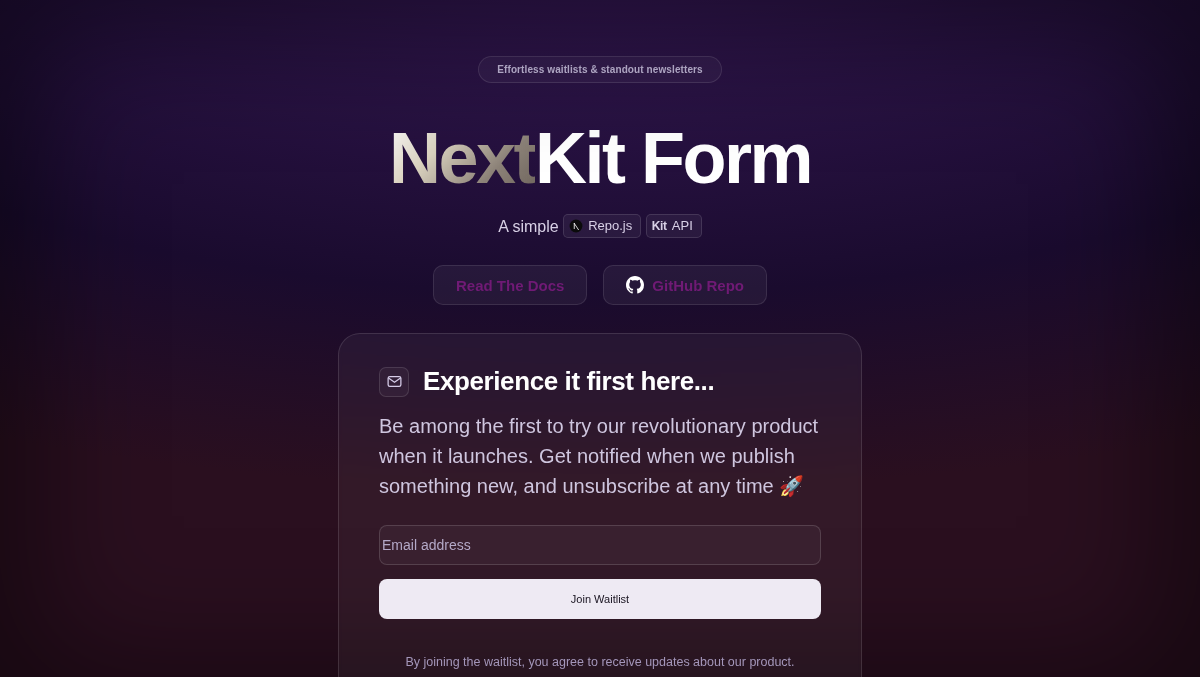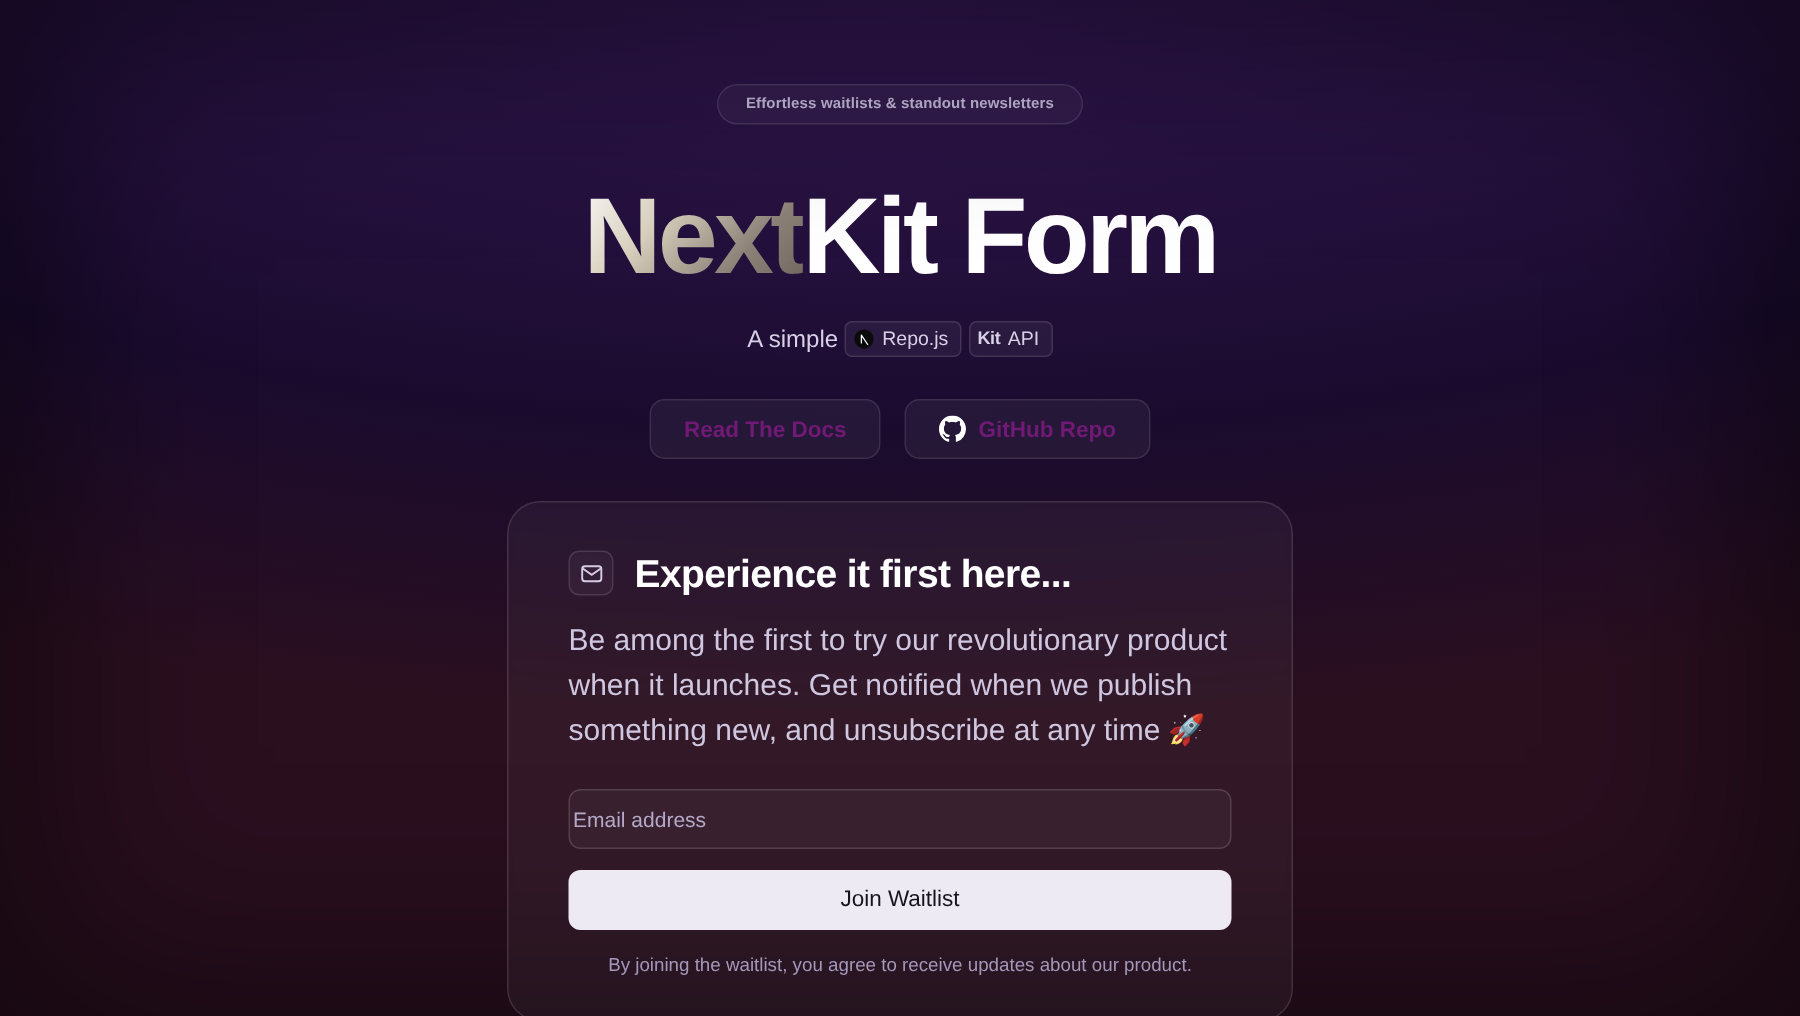--- a/index.html
+++ b/index.html
@@ -141,26 +141,26 @@
     }
     .input::placeholder { color: #b4a9c8; }
     .submit {
       margin-top: 14px;
       width: 100%;
       height: 40px;
       border-radius: 8px;
       border: none;
       background: #eeeaf3;
       color: #18131f;
-      font-size: 15px;
+      font-size: 11px;
       font-weight: 500;
       cursor: pointer;
     }
     .disclaimer {
-      margin-top: 16px;
+      margin-top: 36px;
       text-align: center;
       font-size: 12.5px;
       color: #a497bb;
     }
   </style>
 </head>
 <body>
 
 <span class="badge">Effortless waitlists &amp; standout newsletters</span>
 

